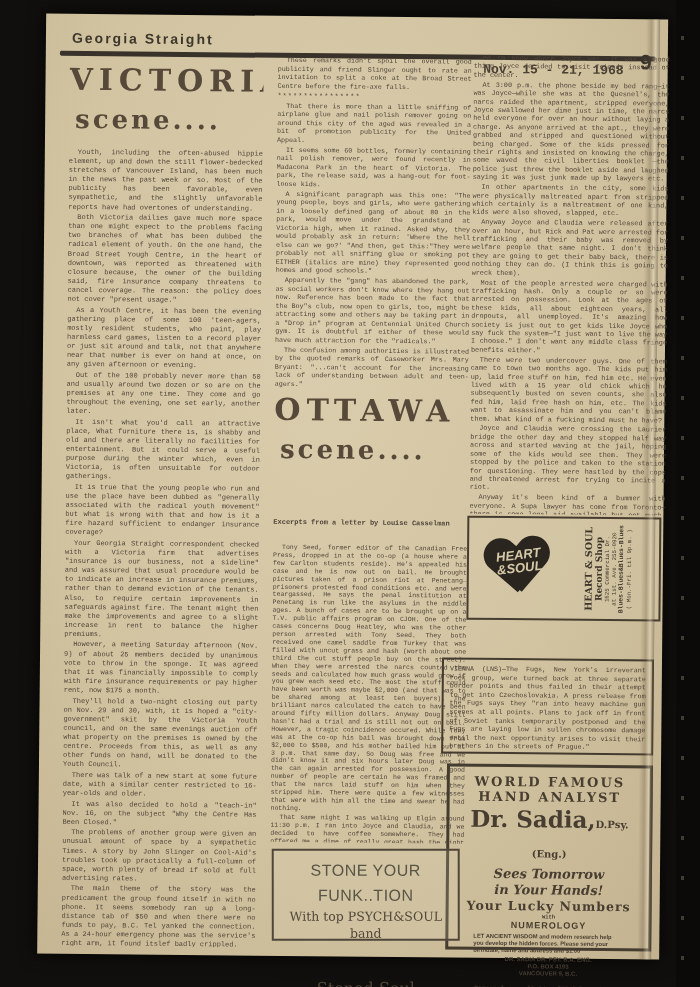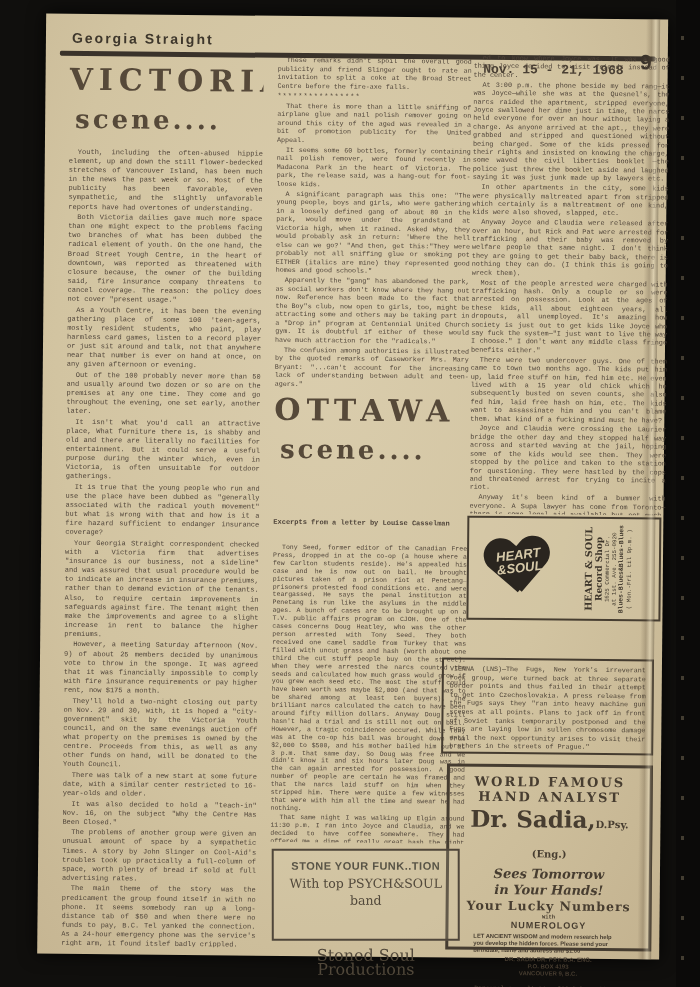--- a/index.html
+++ b/index.html
@@ -79,21 +79,21 @@
   .sadia-body{font-family:"Liberation Sans",sans-serif;font-weight:bold;font-size:5.8px;line-height:6.8px;
          width:150px;margin:2px auto 3px auto;text-align:left;}
   .sadia-addr{font-family:"Liberation Sans",sans-serif;font-weight:bold;font-size:6px;line-height:7px;}
   .sadia-consult{display:inline-block;font-size:6.3px;font-weight:bold;margin-top:3px;
          border-bottom:3px double #453c30;padding-bottom:1px;}
 
   
   .stone{position:absolute;left:234px;top:832px;width:188px;height:92px;border:2px solid #4f463a;
          transform:rotate(-0.6deg);text-align:center;padding-top:7px;box-sizing:border-box;
          color:#585446;background:rgba(220,208,178,.2);}
-  .stone-l1{font-family:"Liberation Sans",sans-serif;font-weight:bold;font-size:11px;letter-spacing:.5px;line-height:17px;}
+  .stone-l1{font-family:"Liberation Sans",sans-serif;font-weight:normal;font-size:16px;letter-spacing:.5px;line-height:25px;}
   .stone-l2{font-family:"DejaVu Serif",serif;font-size:12.5px;line-height:17px;color:#51483a;}
   .stone-l3{font-family:"DejaVu Serif",serif;font-size:16px;line-height:14px;color:#51483a;margin-top:40px;}
   .stone-l4{font-family:"DejaVu Serif",serif;font-size:12px;line-height:15px;color:#51483a;}
 </style>
 </head>
 <body>
 
 <div class="paper">
 
   <span class="mast-title">Georgia Straight</span>

